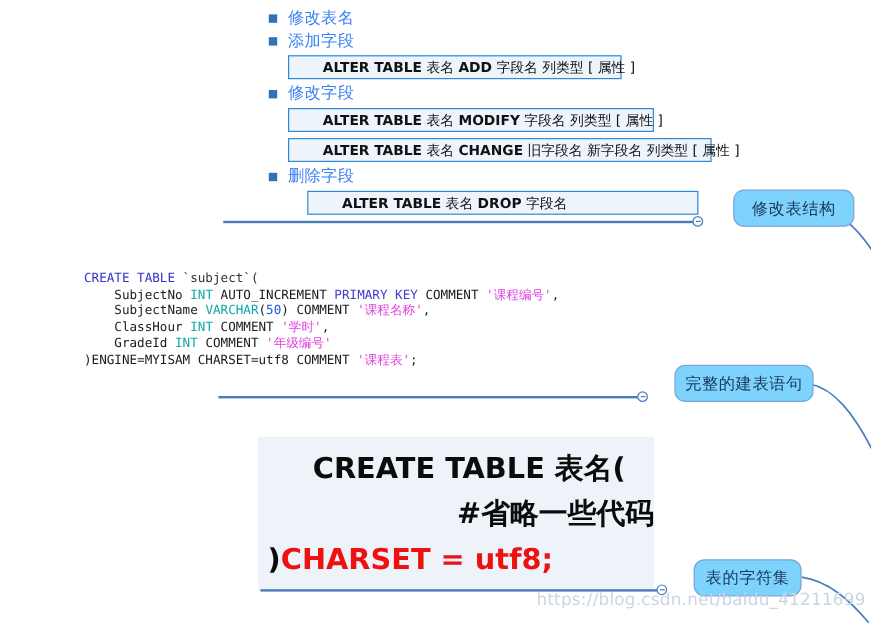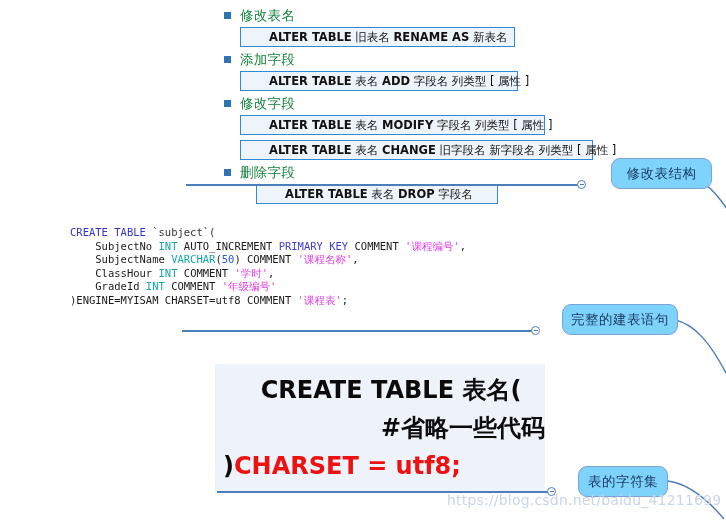--- a/index.html
+++ b/index.html
@@ -9,21 +9,21 @@
     font-family:"Liberation Sans","DejaVu Sans",sans-serif;
     position:relative;overflow:hidden;
   }
   .canvas{position:absolute;left:0;top:0;width:726px;height:520px;}
 
   
   .bullets{position:absolute;left:224px;top:6px;width:370px;}
   .bullet-row{display:flex;align-items:center;height:19px;}
   .sq{width:7px;height:7px;background:#2e74b5;margin-right:9px;flex:0 0 auto;}
   .bullet-label{
-    font-size:13.5px;color:#15803d;
+    font-size:13.5px;color:#3b82f6;
     font-family:"DejaVu Sans","Liberation Sans",sans-serif;
     letter-spacing:.3px;line-height:19px;
   }
   .stmt{
     margin:2px 0 3px 16px;
     background:#eef4fb;
     border:1.6px solid #2e8ad8;
     height:20px;
     display:inline-flex;align-items:center;
     padding:0 10px;
@@ -113,23 +113,20 @@
 
 <div class="canvas">
 
   <div class="bullets">
 
     
     <div class="bullet-row">
       <span class="sq"></span>
       <span class="bullet-label">修改表名</span>
     </div>
-    <div class="stmt" style="width:275px">
-      <span class="stmt-inner"><b>ALTER TABLE</b><span> 旧表名 </span><b class="kw">RENAME AS</b><span> 新表名</span></span>
-    </div>
 
     
     <div class="bullet-row">
       <span class="sq"></span>
       <span class="bullet-label">添加字段</span>
     </div>
     <div class="stmt" style="width:278px">
       <span class="stmt-inner"><b>ALTER TABLE</b><span> 表名  </span><b class="kw">ADD</b><span> 字段名  列类型 [ 属性 ]</span></span>
     </div>
 
@@ -143,21 +140,21 @@
     </div>
     <div class="stmt" style="width:353px">
       <span class="stmt-inner"><b>ALTER TABLE</b><span> 表名  </span><b class="kw">CHANGE</b><span> 旧字段名 新字段名  列类型 [ 属性 ]</span></span>
     </div>
 
     
     <div class="bullet-row">
       <span class="sq"></span>
       <span class="bullet-label">删除字段</span>
     </div>
-    <div class="stmt" style="width:242px;margin-left:32px">
+    <div class="stmt" style="width:326px;margin-left:32px">
       <span class="stmt-inner"><b>ALTER TABLE</b><span> 表名  </span><b class="kw">DROP</b><span> 字段名</span></span>
     </div>
   </div>
 
   <div class="hline" style="left:186px;top:184px;width:392px;"></div>
   <div class="node" style="left:577px;top:180px;"></div>
   <svg class="tail" style="left:683px;top:160px;" width="45" height="50" viewBox="0 0 45 50">
     <path d="M0,14 C16,16 30,28 44,49" fill="none" stroke="#4a7ebb" stroke-width="1.4"></path>
   </svg>
   <div class="topic" style="left:611px;top:158px;width:101px;">

